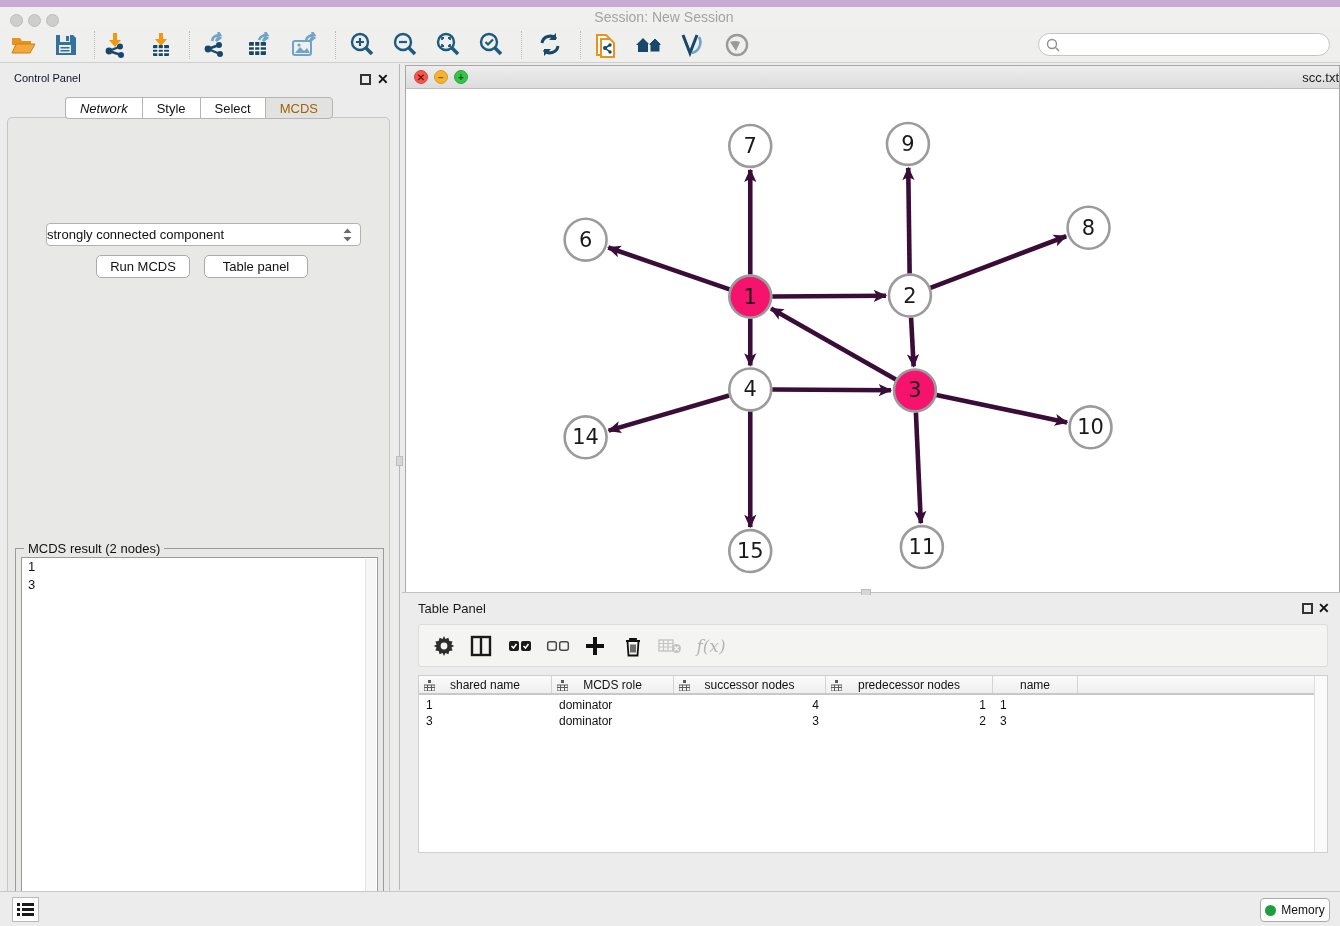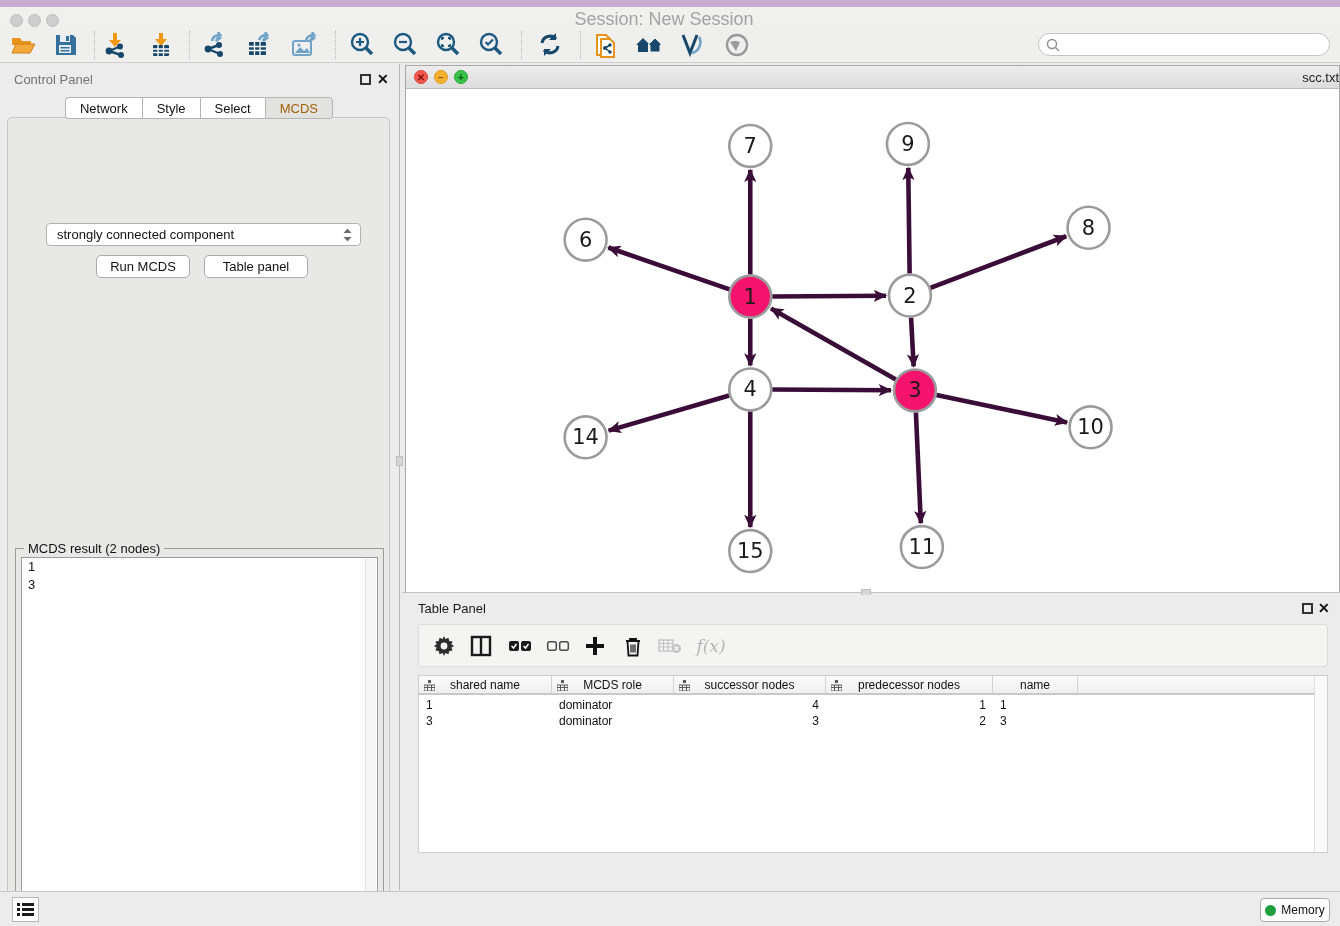--- a/index.html
+++ b/index.html
@@ -2,45 +2,45 @@
 <html><head>
 <meta charset="utf-8">
 <style>
   * { margin:0; padding:0; box-sizing:border-box; }
   html,body { width:1340px; height:926px; font-family:"Liberation Sans", sans-serif; background:#ececec; overflow:hidden; }
   .window { position:absolute; left:0; top:0; width:1340px; height:926px; background:#ececec; }
 
   
   .top-strip { position:absolute; left:0; top:0; width:100%; height:7px; background:#c9abd1; }
   .titlebar { position:absolute; left:0; top:7px; width:100%; height:20px; background:#f0f0ef; }
-  .titlebar .title { position:absolute; left:0; right:12px; top:2px; text-align:center; font-size:18px; color:#a3a3a3; }
+  .titlebar .title { position:absolute; left:0; right:12px; top:2px; text-align:center; font-size:14px; color:#a3a3a3; }
   .tl-dot { position:absolute; top:7px; width:13px; height:13px; border-radius:50%; background:#cecece; border:1px solid #bdbdbd; }
 
   
   .toolbar { position:absolute; left:0; top:27px; width:100%; height:36px; background:#efefee; border-bottom:1px solid #cfcfcf; }
   .tb-icon { position:absolute; top:4px; width:28px; height:28px; display:flex; align-items:center; justify-content:center; cursor:default; }
   .tb-sep { position:absolute; top:4px; width:1px; height:28px; border-left:1px dotted #b9b9b9; }
   .searchbox { position:absolute; left:1038px; top:6px; width:292px; height:23px; background:#fff; border:1px solid #c4c4c4; border-radius:12px; }
   .searchbox svg { position:absolute; left:7px; top:4px; }
   .searchbox input { position:absolute; left:24px; top:2px; width:260px; height:17px; border:none; outline:none; font-size:12px; background:transparent; }
 
   
   .control-panel { position:absolute; left:0; top:65px; width:398px; height:815px; background:#ececec; }
   .cp-header { position:absolute; left:0; top:0; width:100%; height:30px; }
-  .cp-title { position:absolute; left:14px; top:7px; font-size:13px; color:#737373; }
+  .cp-title { position:absolute; left:14px; top:7px; font-size:11px; color:#0f172a; }
   .panel-float { position:absolute; width:11px; height:11px; border:2px solid #333; top:9px; }
   .panel-close { position:absolute; top:6px; font-size:14px; font-weight:bold; color:#111; }
   .cp-body { position:absolute; left:7px; top:52px; width:383px; height:830px; background:#e8e8e7; border:1px solid #c6c6c6; border-radius:5px; }
   .cp-tabs { position:absolute; left:0; top:32px; width:100%; height:22px; display:flex; justify-content:center; z-index:5; }
   .cp-tab { font-size:13px; padding:3px 14px; background:#fff; border:1px solid #b4b4b4; border-right:none; color:#111; }
-  .cp-tab:first-child { border-radius:4px 0 0 4px; }
+  .cp-tab:first-child { border-radius:4px 0 0 4px;font-style:italic; }
   .cp-tab:last-child { border-radius:0 4px 4px 0; border-right:1px solid #b4b4b4; }
   .cp-tab.active { background:#e2e2e1; color:#a16207; }
   .opt-label { position:absolute; left:0; top:88px; width:100%; text-align:center; font-size:13px; color:#1a1a1a; }
-  .select-box { position:absolute; left:38px; top:105px; width:315px; height:23px; background:#fff; border:1px solid #b2b2b2; border-radius:4px; font-size:13px; color:#111; line-height:21px; padding-left:10px; }
+  .select-box { position:absolute; left:38px; top:105px; width:315px; height:23px; background:#fff; border:1px solid #b2b2b2; border-radius:4px; font-size:13px; color:#111; line-height:21px; }
   .select-stepper { position:absolute; right:6px; top:3px; width:13px; height:16px; }
   .btn { position:absolute; height:23px; background:#fff; border:1px solid #ababab; border-radius:5px; font-size:13px; color:#111; text-align:center; line-height:21px; }
   .mcds-fieldset { position:absolute; left:7px; top:430px; width:369px; height:382px; border:1px solid #9b9b9b; }
   .mcds-legend { position:absolute; left:8px; top:-8px; background:#e8e8e7; padding:0 4px; font-size:13px; color:#111; }
   .mcds-list { position:absolute; left:5px; top:8px; width:357px; height:366px; background:#fff; border:1px solid #9a9a9a; font-size:13px; color:#111; }
   .mcds-item { padding:1px 0 1px 6px; line-height:16px; }
   .mcds-scroll { position:absolute; right:1px; top:1px; width:11px; height:364px; background:#f6f6f6; border-left:1px solid #e2e2e2; }
 
   
   .v-divider { position:absolute; left:399px; top:64px; width:1px; height:826px; background:#b8b8b8; }

